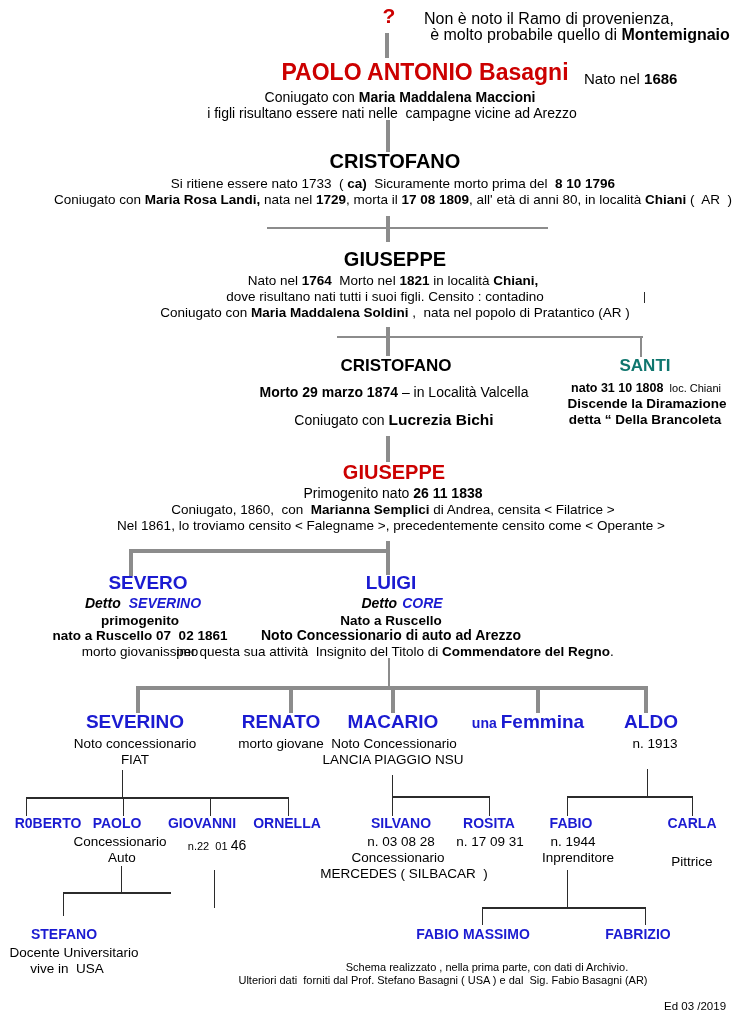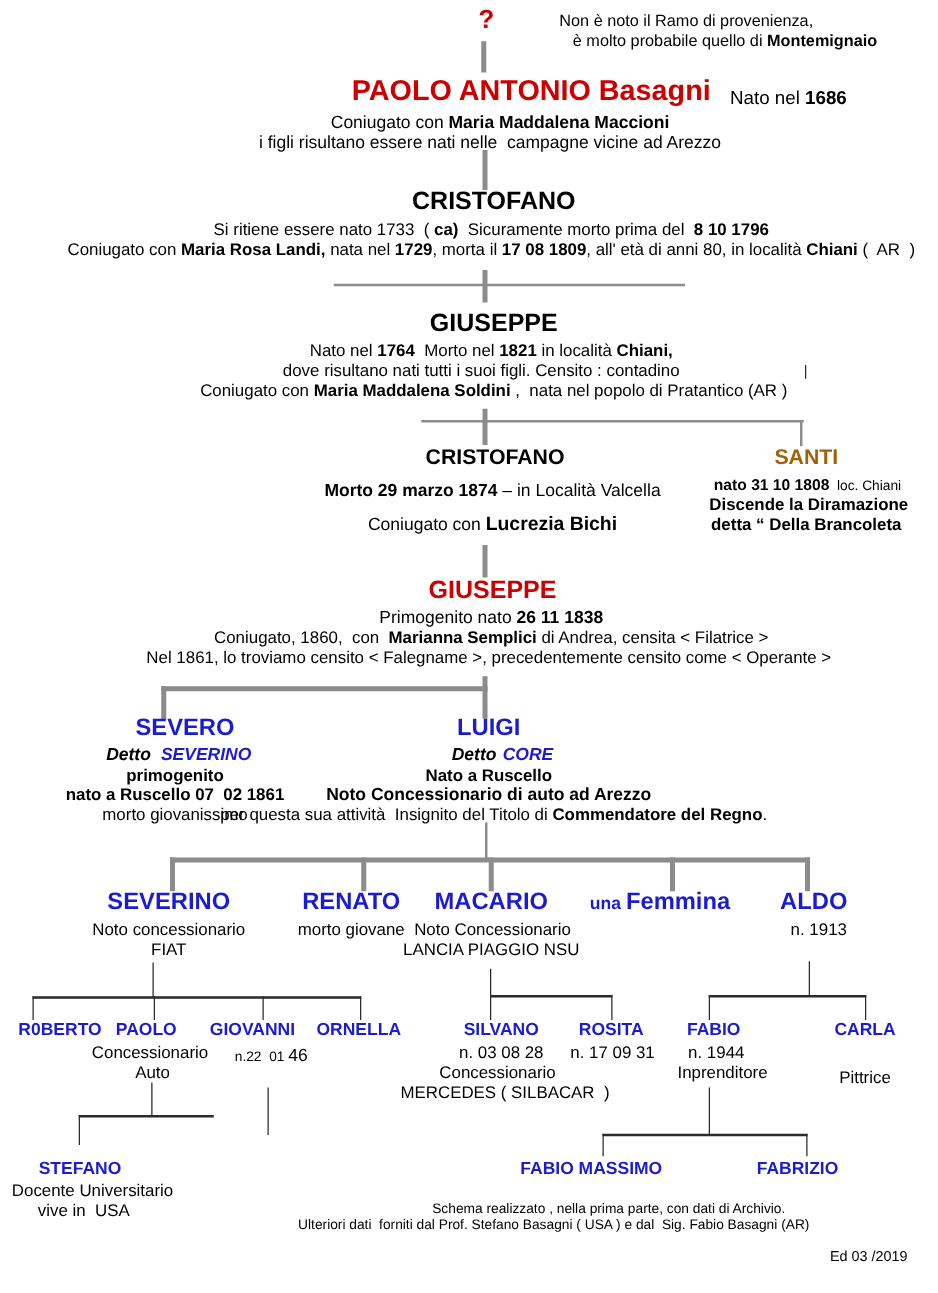--- a/index.html
+++ b/index.html
@@ -6,23 +6,23 @@
   #canvas {
     position:relative; width:750px; height:1034px; background:#ffffff;
     font-family:"Liberation Sans", sans-serif; color:#000; overflow:hidden;
   }
   .ctr { position:absolute; transform:translateX(-50%); white-space:pre; text-align:center; line-height:1.12; }
   .lft { position:absolute; white-space:pre; line-height:1.12; }
   .b { font-weight:bold; }
   .i { font-style:italic; }
   .red  { color:#cc0000; }
   .blue { color:#1b1bd1; }
-  .gray { color:#a16207; }
+  .gray { color:#0f766e; }
   .fs11{font-size:11px;} .fs115{font-size:11.5px;} .fs125{font-size:12.5px;}
-  .fs13{font-size:13px;} .fs135{font-size:13.5px;} .fs14{font-size:14px;}
+  .fs13{font-size:16px;} .fs135{font-size:13.5px;} .fs14{font-size:14px;}
   .fs15{font-size:15px;} .fs155{font-size:15.5px;} .fs17{font-size:17px;}
   .fs19{font-size:19px;} .fs20{font-size:20px;} .fs21{font-size:21px;} .fs23{font-size:23px;}
   .vline { position:absolute; width:4px; background:#8c8c8c; }
   .hline { position:absolute; height:2px; background:#8c8c8c; }
   .t2 { width:2px; } .t1 { width:1px; }
   .h4 { height:4px; } .h1 { height:1.5px; }
   .dark { background:#2b2b2b; }
 </style>
 </head>
 <body>

